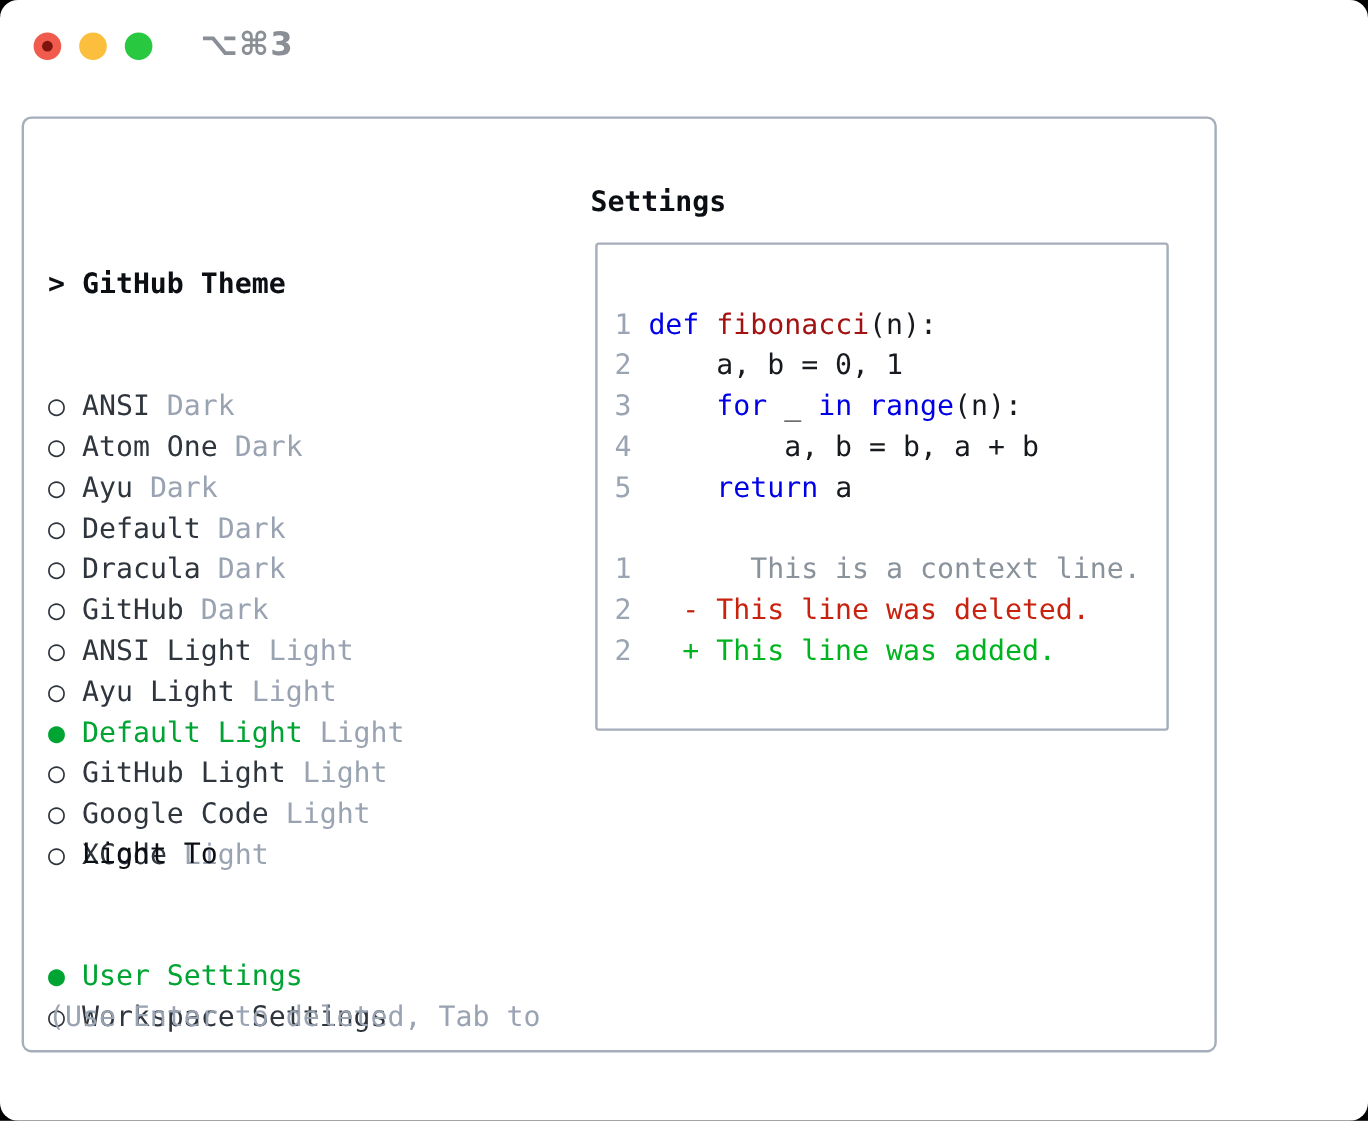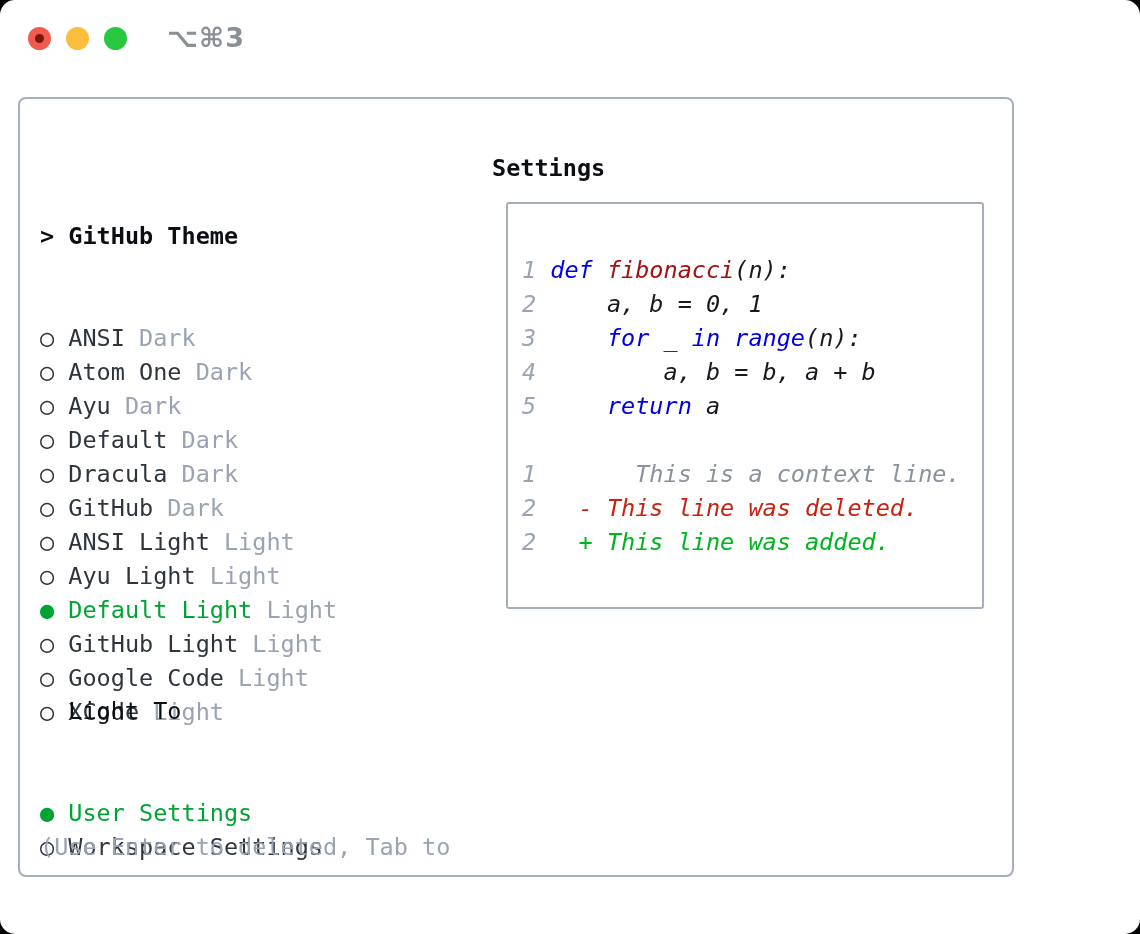--- a/index.html
+++ b/index.html
@@ -38,23 +38,23 @@
   .radio{color:var(--item-text);}
   .name{color:var(--item-text);}
   .variant{color:var(--muted-gray);}
   .row.selected .radio,.row.selected .name{color:var(--selection-green);}
   .apply-group{position:absolute;left:20px;top:527px;}
   .apply-header{color:var(--header-text);padding-left:2ch;}
   .hint{position:absolute;left:20px;top:663px;color:var(--muted-gray);}
   
   .preview-header{position:absolute;left:472px;top:52px;font-weight:bold;color:var(--header-text);}
   .preview-box{
-    position:absolute;left:486px;top:103px;width:478px;height:407px;
+    position:absolute;left:476px;top:103px;width:478px;height:407px;
     box-sizing:border-box;border:2px solid var(--border-gray);border-radius:3px;
-    padding:49px 0 0 14px;overflow:hidden;font-style:italic;
+    padding:49px 0 0 14px;overflow:hidden;
   }
   .code-line{height:34px;}
   .c-num{color:var(--line-number-gray);}
   .c-p{color:var(--plain-text);}
   .c-k{color:var(--keyword-blue);}
   .c-f{color:var(--function-red);}
   .c-ctx{color:var(--context-gray);text-align:right;}
   .c-del{color:var(--deleted-red);}
   .c-add{color:var(--added-green);}
 </style>

